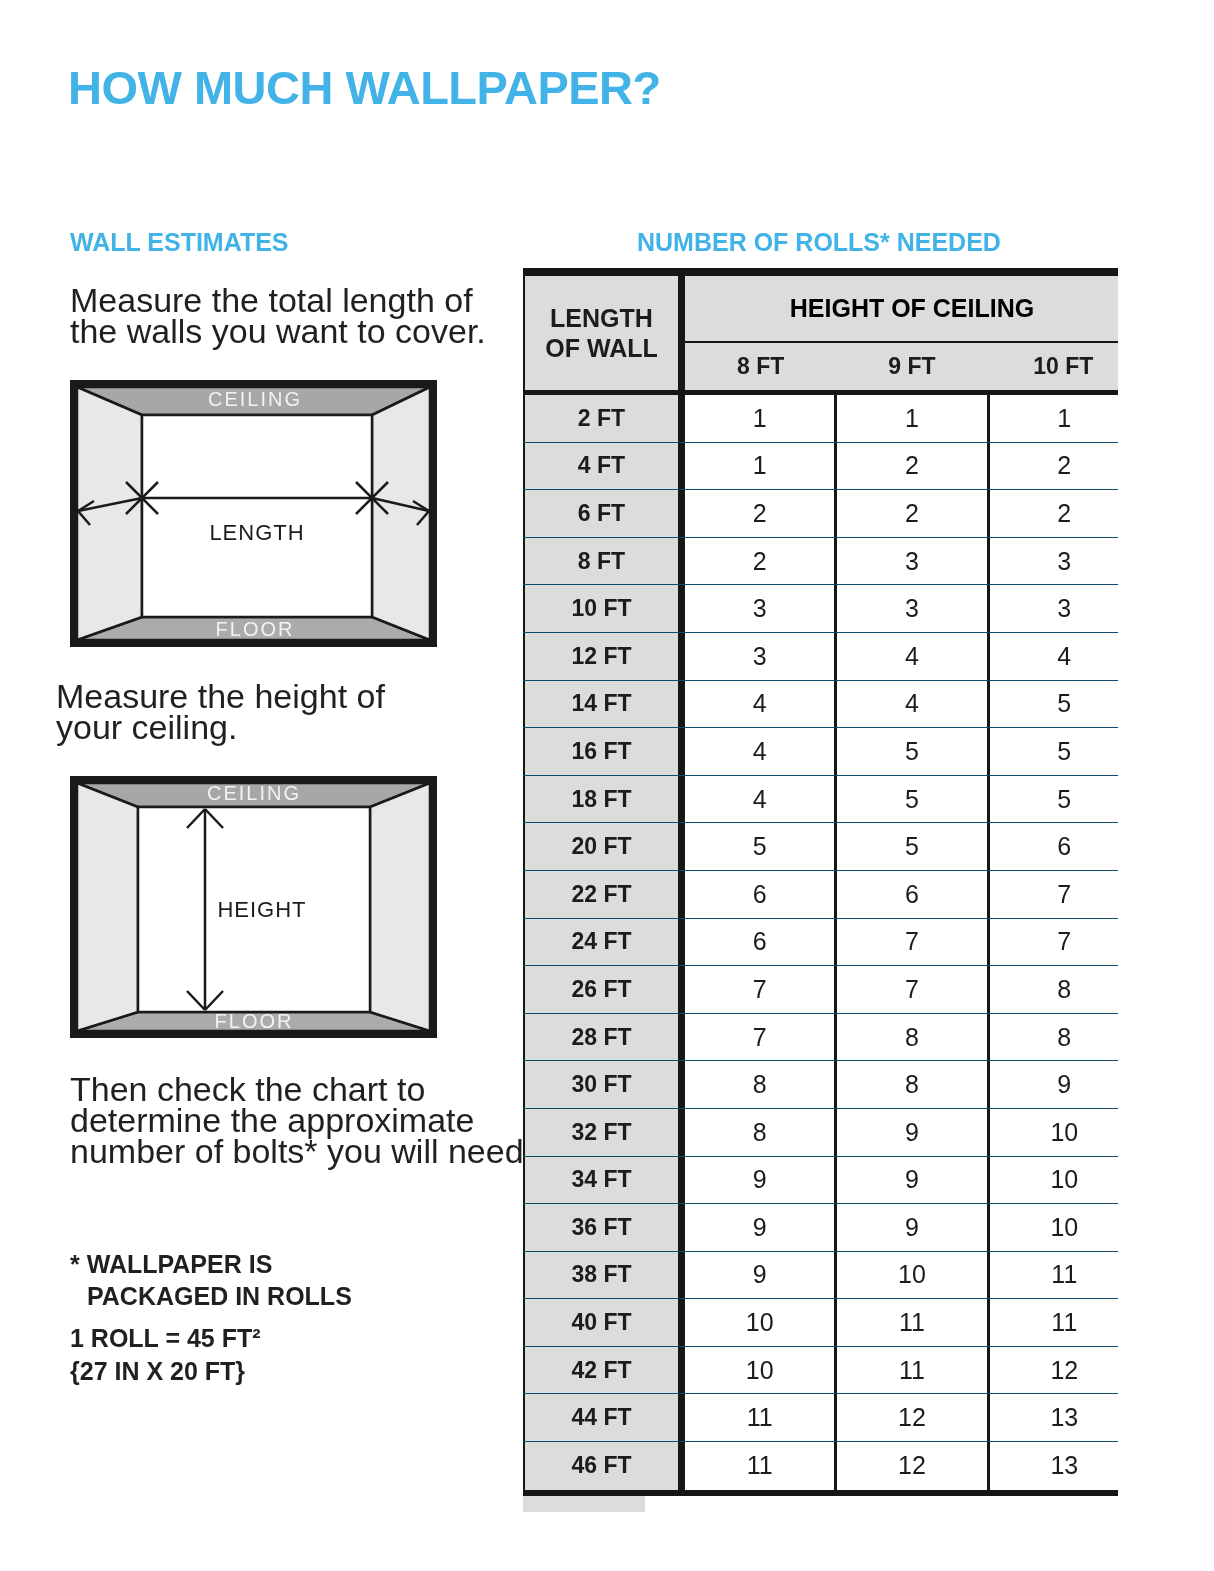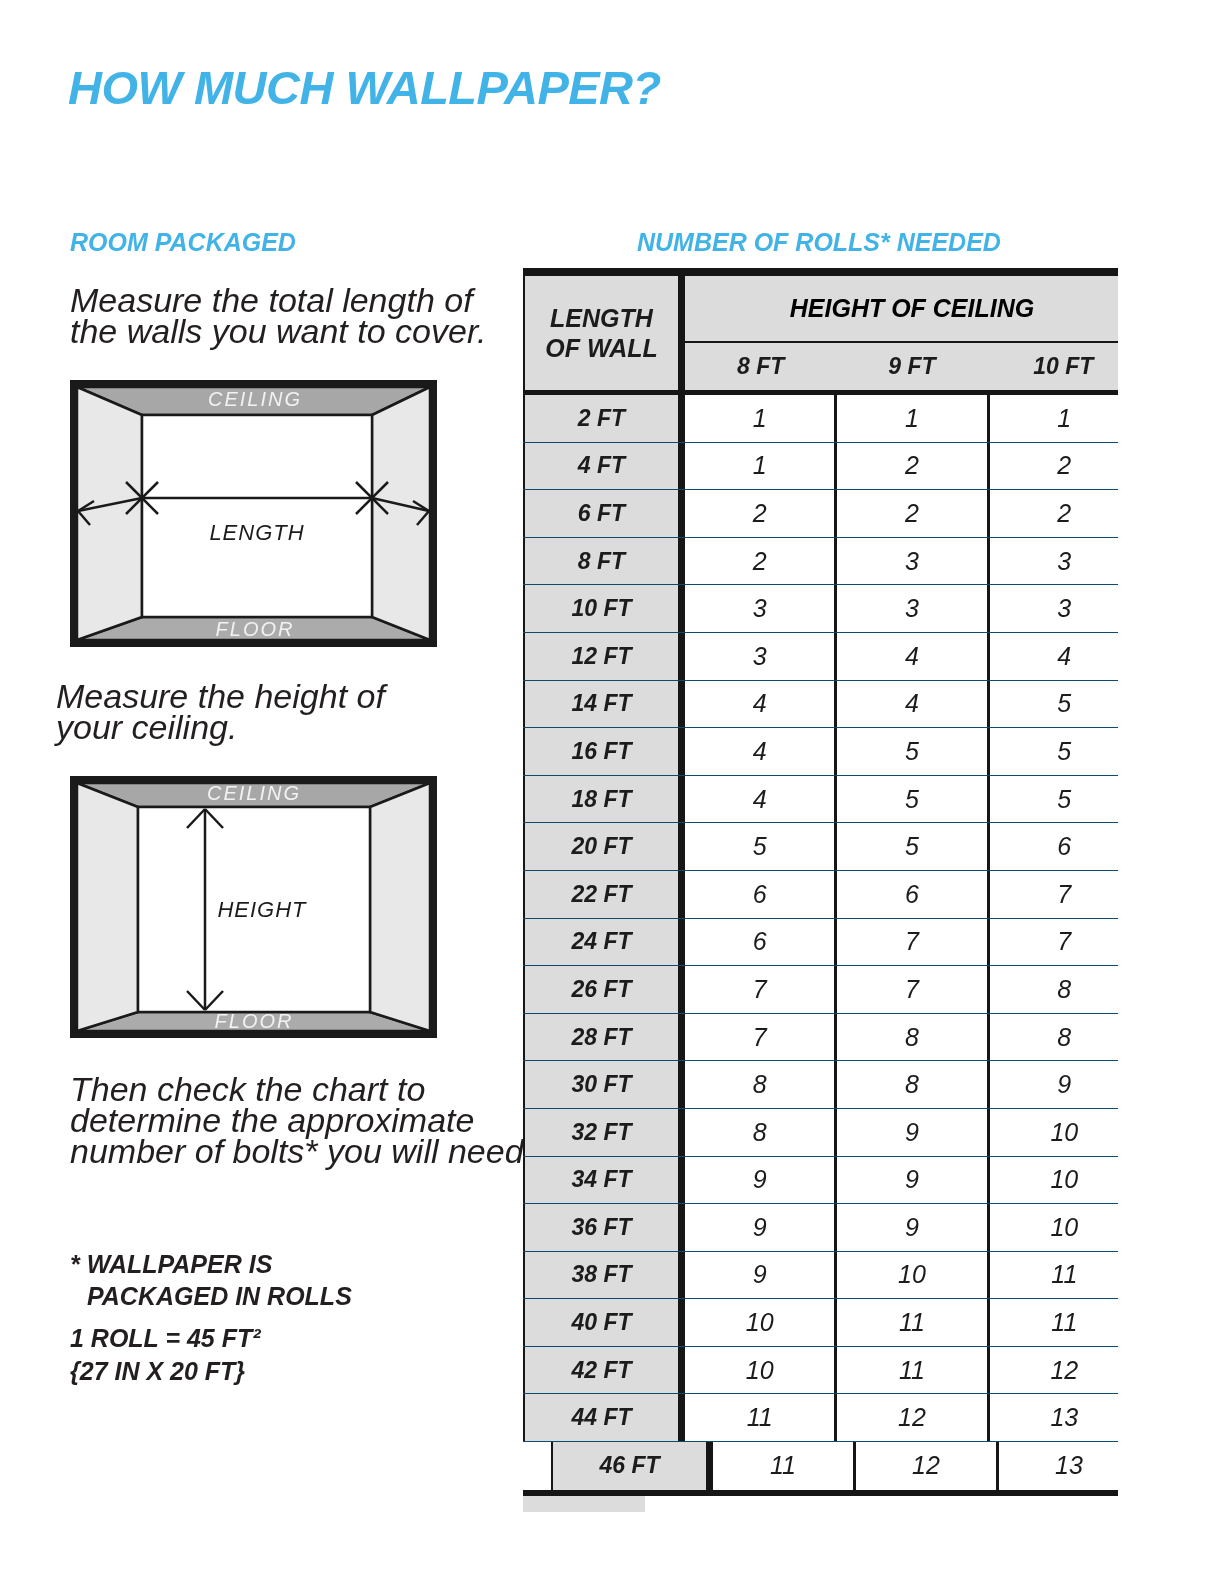--- a/index.html
+++ b/index.html
@@ -1,19 +1,19 @@
 <!DOCTYPE html>
 <html><head>
 <meta charset="utf-8">
 <style>
   * { margin:0; padding:0; box-sizing:border-box; }
   html,body { background:#ffffff; }
   .page {
     position:relative; width:1118px; height:1571px; background:#ffffff;
-    font-family:"Liberation Sans", sans-serif; color:#231f20; overflow:hidden;font-style:italic;
+    font-family:"Liberation Sans", sans-serif; color:#231f20; overflow:hidden;
   }
   .abs { position:absolute; }
 
   .page-title {
     left:68px; top:60px; font-size:47px; font-weight:bold; color:#41b3e6;
     letter-spacing:-0.5px; white-space:nowrap;
   }
   .section-heading {
     font-size:25px; font-weight:bold; color:#41b3e6; white-space:nowrap;
   }
@@ -45,21 +45,21 @@
     font-weight:bold; font-size:25px; color:#000000;
   }
   .t-subline { height:2px; background:#161616; }
   .t-subheads { flex:1; background:#dcdcdc; display:flex; }
   .t-subheads .t-subhead {
     flex:1; display:flex; align-items:center; justify-content:center;
     font-weight:bold; font-size:23px; color:#1c1c1c;
   }
   .t-divider { height:5px; background:#161616; }
   .trow { display:flex; height:47.6px; border-bottom:1px solid #0c4a6e; border-right:3px solid #161616; }
-  .t-body .trow:last-child { border-bottom:none;margin-left:28px; }
+  .t-body .trow:last-child { border-bottom:none; }
   .tlabel {
     width:155px; border-left:2px solid #161616; background:#dcdcdc;
     display:flex; align-items:center; justify-content:center;
     font-weight:bold; font-size:23px; color:#1c1c1c;
   }
   .trow .t-vbar { width:7px; }
   .tcell {
     flex:1; background:#ffffff; display:flex; align-items:center; justify-content:center;
     font-size:25px; color:#1c1c1c;
   }
@@ -67,21 +67,21 @@
   .t-bottombar { height:6px; background:#161616; }
   .t-sliver { width:122px; height:16px; background:#dcdcdc; }
 </style>
 </head>
 <body>
 
 <div class="page">
 
   <div class="abs page-title">HOW MUCH WALLPAPER?</div>
 
-  <div class="abs section-heading" style="left:70px; top:228px;">ROOM PACKAGED</div>
+  <div class="abs section-heading" style="left:70px; top:228px;">WALL ESTIMATES</div>
 
   <div class="abs body-text" style="left:70px; top:285px;">Measure the total length of
 the walls you want to cover.</div>
 
   <svg class="abs" style="left:70px; top:380px;" width="367" height="267" viewBox="0 0 367 267">
     <rect x="3.5" y="3.5" width="360" height="260" fill="#ffffff" stroke="#1a1a1a" stroke-width="7"></rect>
     <polygon points="7,7 360,7 302,35 72,35" fill="#a7a7a7" stroke="#1a1a1a" stroke-width="2.5"></polygon>
     <polygon points="7,260 360,260 302,237 72,237" fill="#ababab" stroke="#1a1a1a" stroke-width="2.5"></polygon>
     <polygon points="7,7 72,35 72,237 7,260" fill="#e8e8e8" stroke="#1a1a1a" stroke-width="2.5"></polygon>
     <polygon points="360,7 302,35 302,237 360,260" fill="#e8e8e8" stroke="#1a1a1a" stroke-width="2.5"></polygon>

